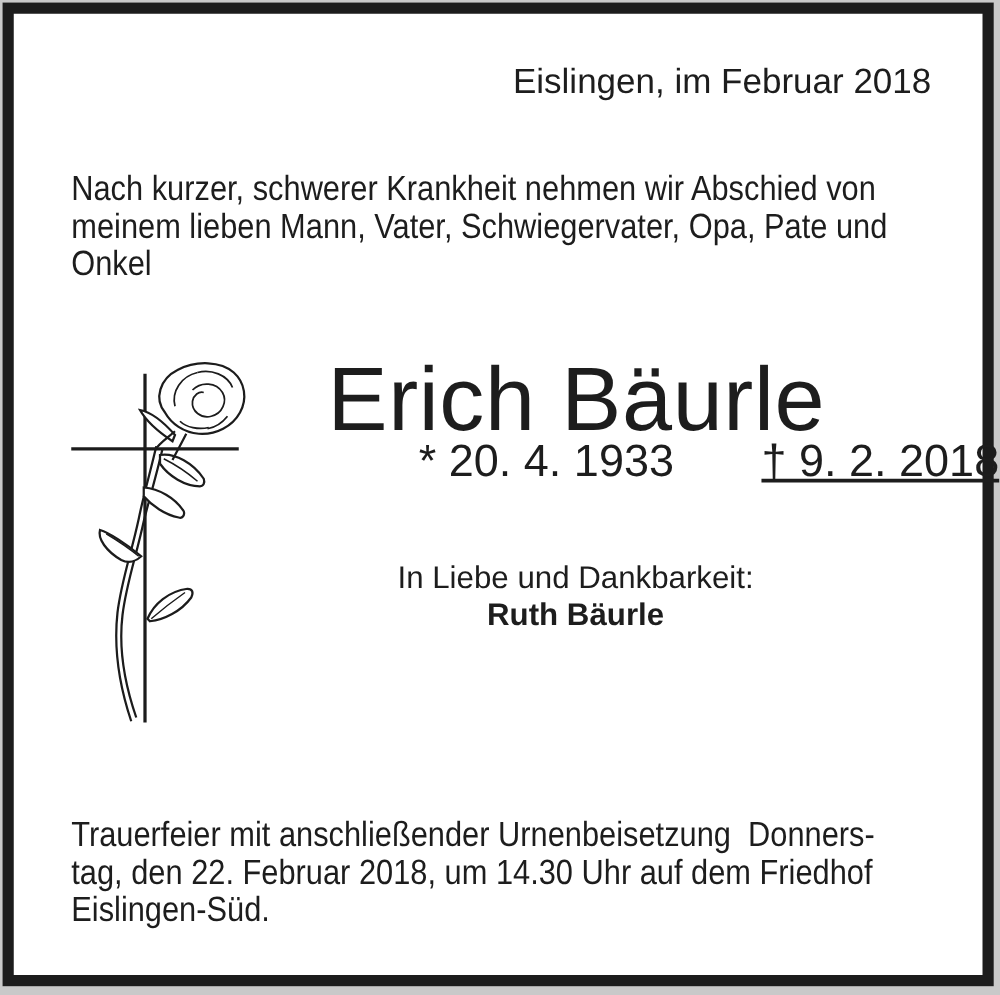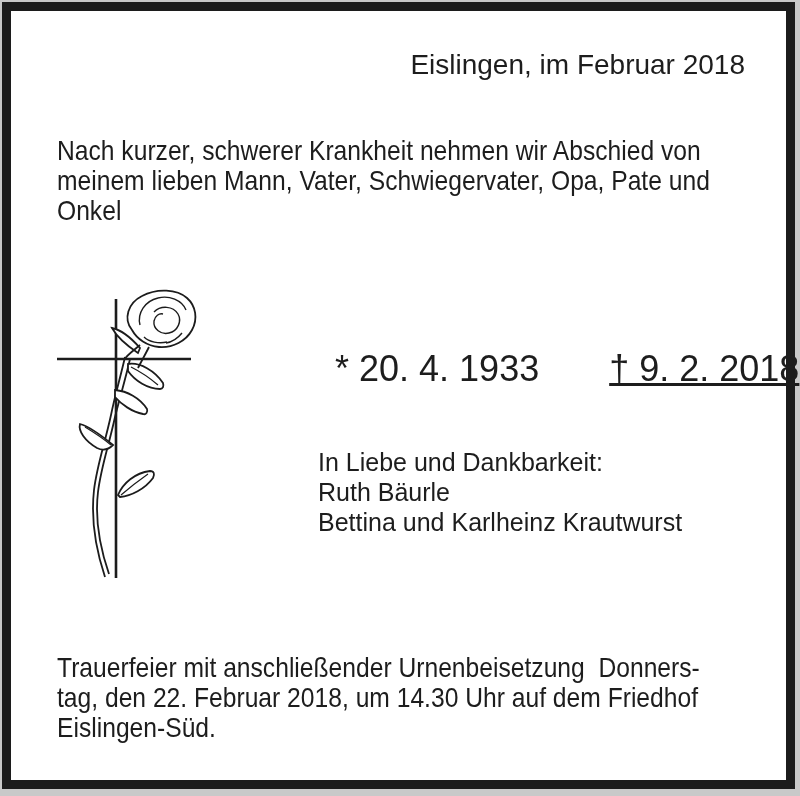--- a/index.html
+++ b/index.html
@@ -41,23 +41,23 @@
   }
   .dates {
     left: 287px; top: 354px;
     font-size: 36px; line-height: 30px;
     display: flex;
     margin-left: 48px;
   }
   .dates .death { margin-left: 70px; text-decoration: underline; }
   .mourners {
     left: 318px; top: 447px;
-    font-size: 25px; line-height: 30px;
+    font-size: 25px; line-height: 30px; text-align: center;
   }
-  .mourners b { font-weight: 400; }
+  .mourners b { font-weight: 700; }
   .funeral {
     left: 57px; top: 653px;
     font-size: 28px; line-height: 30px;
   }
   .illustration {
     position: absolute;
     left: 45px; top: 285px;
     width: 170px; height: 300px;
   }
   .illustration svg { display: block; }
@@ -102,30 +102,30 @@
 
       <path d="M87,45 C78,34 83,18 97,11 C112,3 132,4 142,13 C151,21 153,34 147,45 C141,56 128,63 114,62 C102,61 92,54 87,45 Z" fill="#ffffff" stroke-width="1.8"></path>
       <path d="M95,40 C92,28 100,16 113,13" stroke-width="1.4"></path>
       <path d="M113,13 C124,10 137,15 141,25" stroke-width="1.4"></path>
       <path d="M109,27 C116,20 128,21 133,29 C137,36 133,46 124,48 C116,50 108,44 109,36 C110,31 114,28 118,29" stroke-width="1.4"></path>
       <path d="M99,52 C104,57 114,59 122,57" stroke-width="1.4"></path>
       <path d="M137,48 C133,53 127,57 121,58" stroke-width="1.4"></path>
     </svg>
   </div>
 
+  <div class="txt deceased-name">Erich Bäurle</div>
 
   <div class="txt dates">
     <span class="birth line">* 20. 4. 1933</span>
     <span class="death line">† 9. 2. 2018</span>
   </div>
 
   <div class="txt mourners">
     <div class="line">In Liebe und Dankbarkeit:</div>
     <div class="line"><b>Ruth Bäurle</b></div>
-    <div class="line"><b>Bettina</b> <span>und</span> <b>Karlheinz Krautwurst</b></div>
   </div>
 
   <div class="txt funeral condensed">
     <div class="line">Trauerfeier mit anschließender Urnenbeisetzung  Donners-</div>
     <div class="line">tag, den 22. Februar 2018, um 14.30 Uhr auf dem Friedhof</div>
     <div class="line">Eislingen-Süd.</div>
   </div>
 </div>
 
 </body></html>

